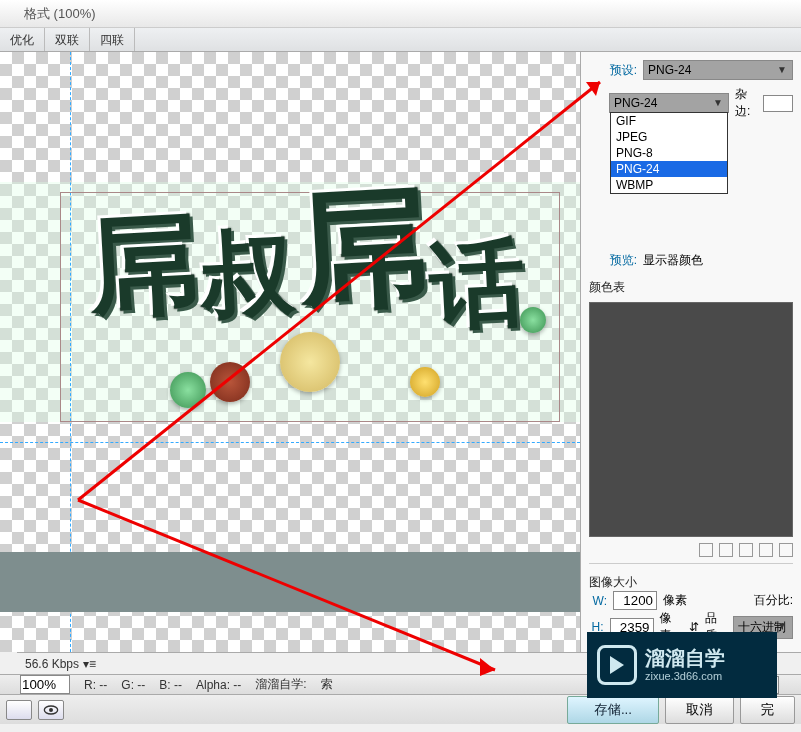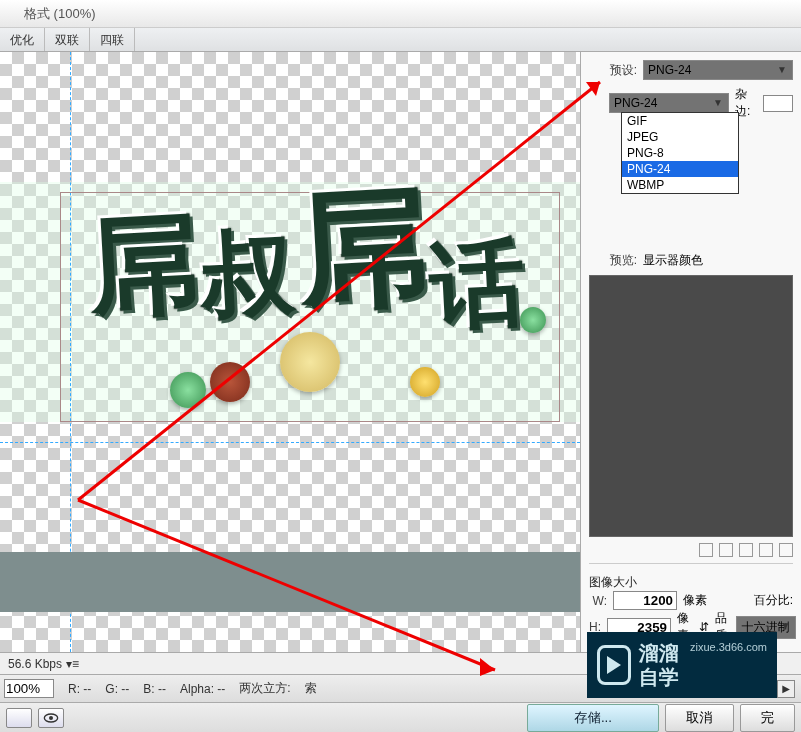--- a/index.html
+++ b/index.html
@@ -34,55 +34,55 @@
 .c1{left:10px;top:40px;} .c2{left:120px;top:60px;font-size:95px;} .c3{left:220px;top:10px;font-size:130px;} .c4{left:350px;top:70px;font-size:95px;}
 .circle{position:absolute;border-radius:50%;box-shadow:0 2px 4px rgba(0,0,0,.3);}
 .crc1{width:60px;height:60px;left:200px;top:180px;background:radial-gradient(#f5e7a0,#d2b760);}
 .crc2{width:40px;height:40px;left:130px;top:210px;background:radial-gradient(#b8553a,#7a2a1a);}
 .crc3{width:36px;height:36px;left:90px;top:220px;background:radial-gradient(#8ae0a0,#3a9050);}
 .crc4{width:30px;height:30px;left:330px;top:215px;background:radial-gradient(#ffe070,#d0a020);}
 .crc5{width:26px;height:26px;left:440px;top:155px;background:radial-gradient(#8ae0a0,#3a9050);}
 
 .right-panel { width: 220px; background: #f8f8f8; padding: 8px; display:flex; flex-direction:column; gap:6px; }
 .row { display:flex; align-items:center; gap:6px; }
-.label { width:48px; text-align:right; color:#404040; }
-.select, .dropdown { flex:1; border:1px solid #888; background:#737373; padding:2px 4px; font-size:12px; position:relative; }
+.label { width:48px; text-align:right; color:#0369a1; }
+.select, .dropdown { flex:1; border:1px solid #888; background:#a3a3a3; padding:2px 4px; font-size:12px; position:relative; }
 .select::after, .dropdown::after { content:"▼"; position:absolute; right:5px; top:3px; font-size:10px; color:#333; }
-.dropdown-list { position:absolute; left:0; top:18px; width:100%; background:#fff; border:1px solid #333; z-index:5;margin-left:11px; }
+.dropdown-list { position:absolute; left:0; top:18px; width:100%; background:#fff; border:1px solid #333; z-index:5; }
 .dd-item { padding:1px 5px; }
 .dd-item.sel { background:#1a6ae5; color:#fff; }
 .chk { width:12px; height:12px; border:1px solid #666; display:inline-block; background:#fff; position:relative; }
 .chk.on::after { content:"✓"; position:absolute; top:-3px; left:0; color:#1a6ae5; font-size:12px; }
 .section-title { font-weight:normal; color:#222; margin-top:4px; }
 .colortable { flex:1; min-height:180px; border:1px solid #666; background:#4a4a4a; }
 .ct-icons { display:flex; justify-content:flex-end; gap:6px; color:#666; }
 .ct-icons span { width:14px; height:14px; border:1px solid #999; }
 
 .sizebox { border-top:1px solid #ccc; padding-top:6px; }
-.numin { width:64px; border:1px solid #888; padding:1px 3px; text-align:right;font-weight:bold; }
-
-.status1 { height:22px; border-top:1px solid #aaa; padding:3px 8px; color:#333; display:flex; align-items:center; }
-.status2 { height:28px; border-top:1px solid #aaa; background: linear-gradient(#eee,#ddd); padding:3px 4px; display:flex; align-items:center; gap:14px; color:#333; }
+.numin { width:44px; border:1px solid #888; padding:1px 3px; text-align:right; }
+
+.status1 { height:22px; border-top:1px solid #aaa; padding:3px 8px; color:#333; display:flex; align-items:center;margin-left:17px; }
+.status2 { height:20px; border-top:1px solid #aaa; background: linear-gradient(#eee,#ddd); padding:3px 20px; display:flex; align-items:center; gap:14px; color:#333; }
 .status2 input { width:50px; border:1px solid #888; padding:1px; }
 
 .bottom { height:30px; background: linear-gradient(#eee,#ddd); border-top:1px solid #aaa; display:flex; align-items:center; gap:6px; padding:0 6px; }
 .tiny-btn { width:26px; height:20px; border:1px solid #888; background:linear-gradient(#fff,#dde); border-radius:2px; }
 .eye-btn svg{width:16px;height:12px;display:block;margin:3px auto;}
 .spacer { flex:1; }
-.btn { border:1px solid #7a9; background:linear-gradient(#dff5ff,#aed7e6); padding:4px 46px; border-radius:2px; color:#123; }
+.btn { border:1px solid #7a9; background:linear-gradient(#dff5ff,#aed7e6); padding:4px 26px; border-radius:2px; color:#123; }
 .btn2 { border:1px solid #999; background:linear-gradient(#fff,#ddd); padding:4px 20px; border-radius:2px; }
 
 .arrow { position:absolute; pointer-events:none; }
 .arrow-line { stroke:#e00; stroke-width:3; }
 .arrow-head { fill:#e00; }
 
 .watermark { position:absolute; right:24px; bottom:34px; width:190px; height:66px; background:#022b3f; color:#cfe8ef; display:flex; align-items:center; padding:0 10px; gap:8px; }
 .wm-logo { width:40px; height:40px; border:3px solid #cfe8ef; border-radius:8px; display:flex; align-items:center; justify-content:center; }
 .wm-tri { width:0; height:0; border-left:14px solid #cfe8ef; border-top:9px solid transparent; border-bottom:9px solid transparent; }
-.wm-text { display:flex; line-height:1.2; }
+.wm-text { display:flex; flex-direction:column; line-height:1.2; }
 .wm-big { font-size:20px; font-weight:bold; }
 .wm-small { font-size:11px; opacity:.85; }
 
 .nav-arrows { display:flex; gap:2px; margin-left:auto; margin-right:2px; }
 .nav-btn { width:18px; height:18px; border:1px solid #888; background:#eee; display:flex; align-items:center; justify-content:center; font-size:10px; }
 </style>
 </head>
 <body>
 
 <div class="title-bar">格式 (100%)</div>
@@ -134,20 +134,21 @@
       <input type="text" style="width: 30px; border: 1px solid rgb(136, 136, 136);">
     </div>
 
     <div style="height:120px;"></div>
 
     <div class="row">
       <span class="label">预览:</span>
       <span>显示器颜色</span>
     </div>
 
+    <div class="section-title">颜色表</div>
     <div class="colortable"></div>
     <div class="ct-icons">
       <span></span>
       <span></span>
       <span></span>
       <span></span>
       <span></span>
     </div>
 
     <div class="sizebox">
@@ -174,21 +175,21 @@
   <span>56.6 Kbps</span>
     <span style="margin-left:4px;">▾≡</span>
 </div>
 
 <div class="status2">
   <input value="100%" style="">
   <span>R:  --</span>
   <span>G:  --</span>
   <span>B:  --</span>
   <span>Alpha:  --</span>
-  <span>两次立方:</span>
+  <span>溜溜自学:</span>
   <span>索</span>
   <div class="nav-arrows">
     <span class="nav-btn">◀</span>
     <span class="nav-btn">▶</span>
   </div>
 </div>
 
 <div class="bottom">
   <button class="tiny-btn"></button>
   <button class="tiny-btn eye-btn">

